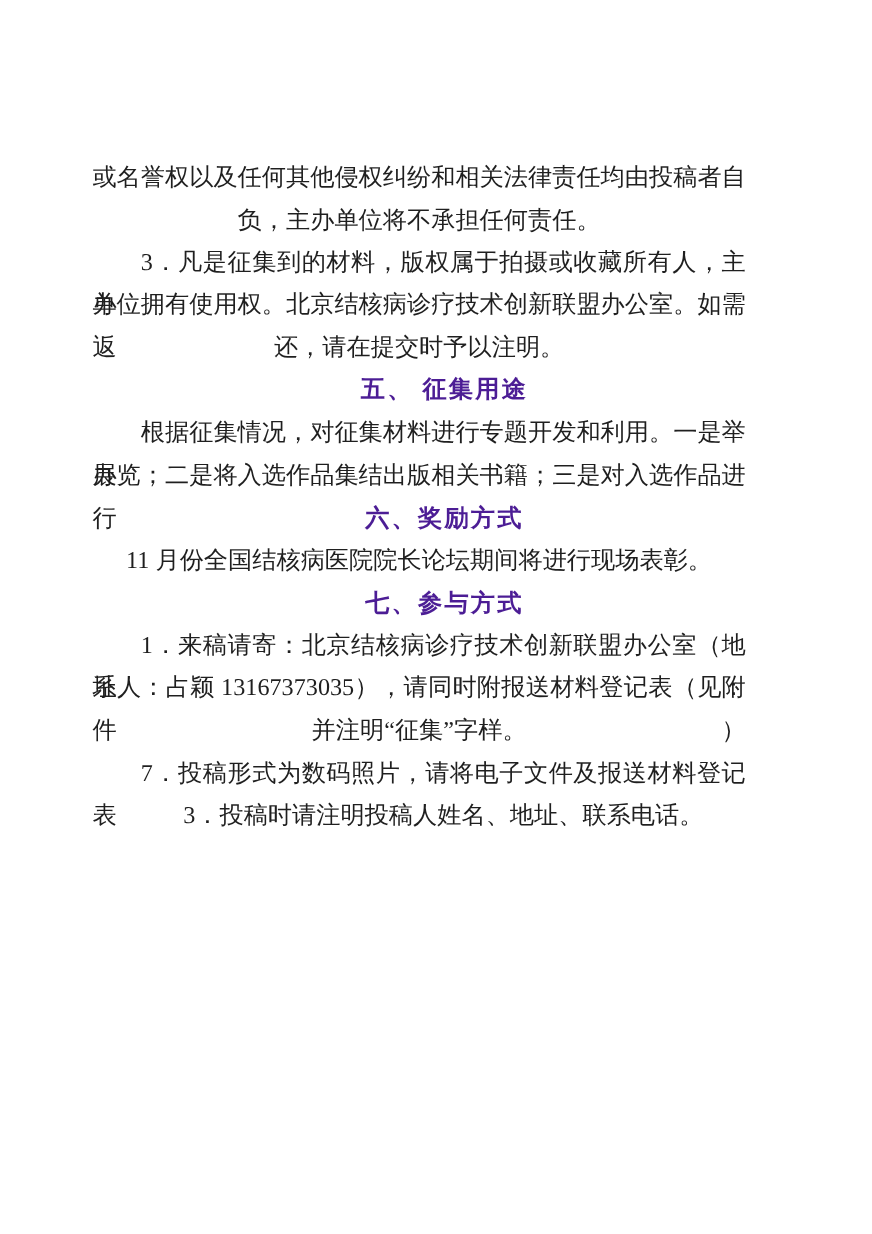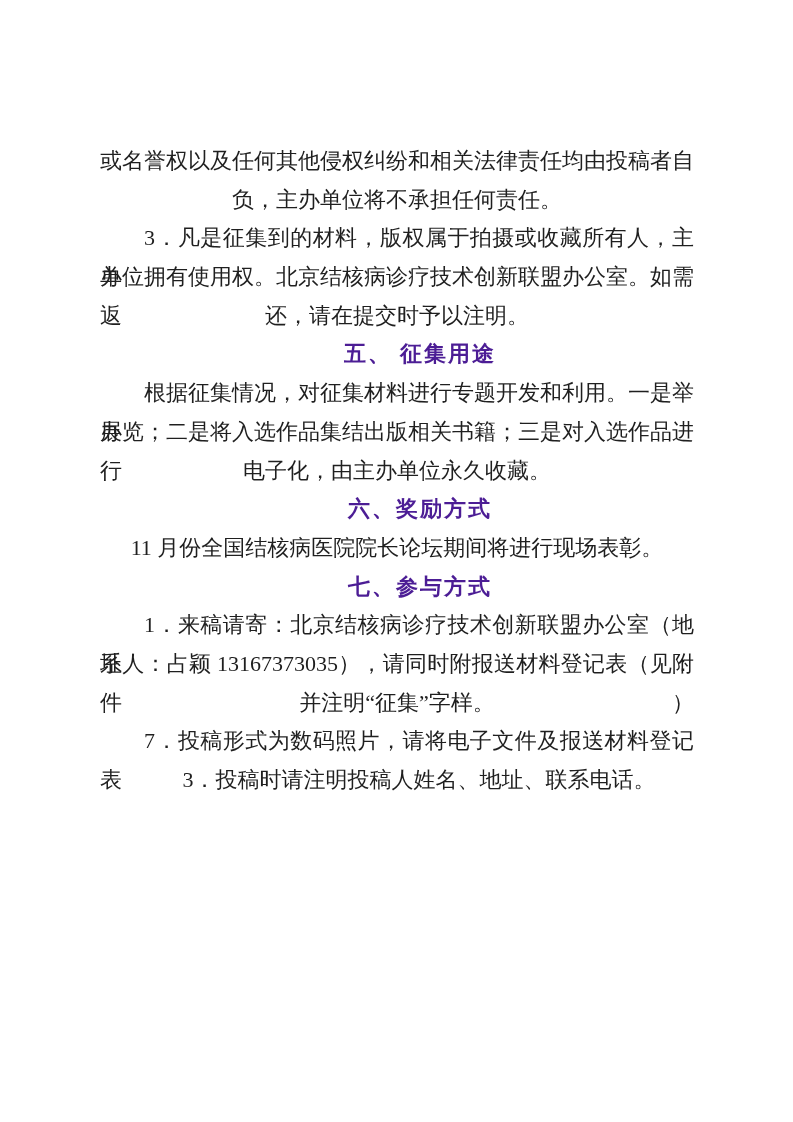--- a/index.html
+++ b/index.html
@@ -11,21 +11,21 @@
     font-family: "Liberation Serif", "DejaVu Serif", serif;
   }
   .page {
     position: relative;
     width: 793px;
     height: 1122px;
     background: #ffffff;
   }
   .content {
     position: absolute;
-    left: 100px;
+    left: 84px;
     top: 142px;
     width: 594px;
   }
   .line {
     height: 38.7px;
     line-height: 38.7px;
     font-size: 22px;
     color: #1f1f1f;
     font-family: "Liberation Serif", "DejaVu Serif", serif;
     white-space: pre;
@@ -55,21 +55,20 @@
 <div class="page">
   <div class="content">
       <div class="line body fill">或名誉权以及任何其他侵权纠纷和相关法律责任均由投稿者自</div>
       <div class="line body">负，主办单位将不承担任何责任。</div>
       <div class="line body fill indent">3．凡是征集到的材料，版权属于拍摄或收藏所有人，主办</div>
       <div class="line body fill">单位拥有使用权。北京结核病诊疗技术创新联盟办公室。如需返</div>
       <div class="line body">还，请在提交时予以注明。</div>
       <div class="line heading indent">五、 征集用途</div>
       <div class="line body fill indent">根据征集情况，对征集材料进行专题开发和利用。一是举办</div>
       <div class="line body fill">展览；二是将入选作品集结出版相关书籍；三是对入选作品进行</div>
-      <div class="line body">电子化，由主办单位永久收藏。</div>
       <div class="line heading indent">六、奖励方式</div>
       <div class="line body">11 月份全国结核病医院院长论坛期间将进行现场表彰。</div>
       <div class="line heading indent">七、参与方式</div>
       <div class="line body fill indent">1．来稿请寄：北京结核病诊疗技术创新联盟办公室（地址：</div>
       <div class="line body fill">系人：占颖 13167373035），请同时附报送材料登记表（见附件）</div>
       <div class="line body">并注明“征集”字样。</div>
       <div class="line body fill indent">7．投稿形式为数码照片，请将电子文件及报送材料登记表</div>
       <div class="line body indent">3．投稿时请注明投稿人姓名、地址、联系电话。</div>
     </div>
 </div>

